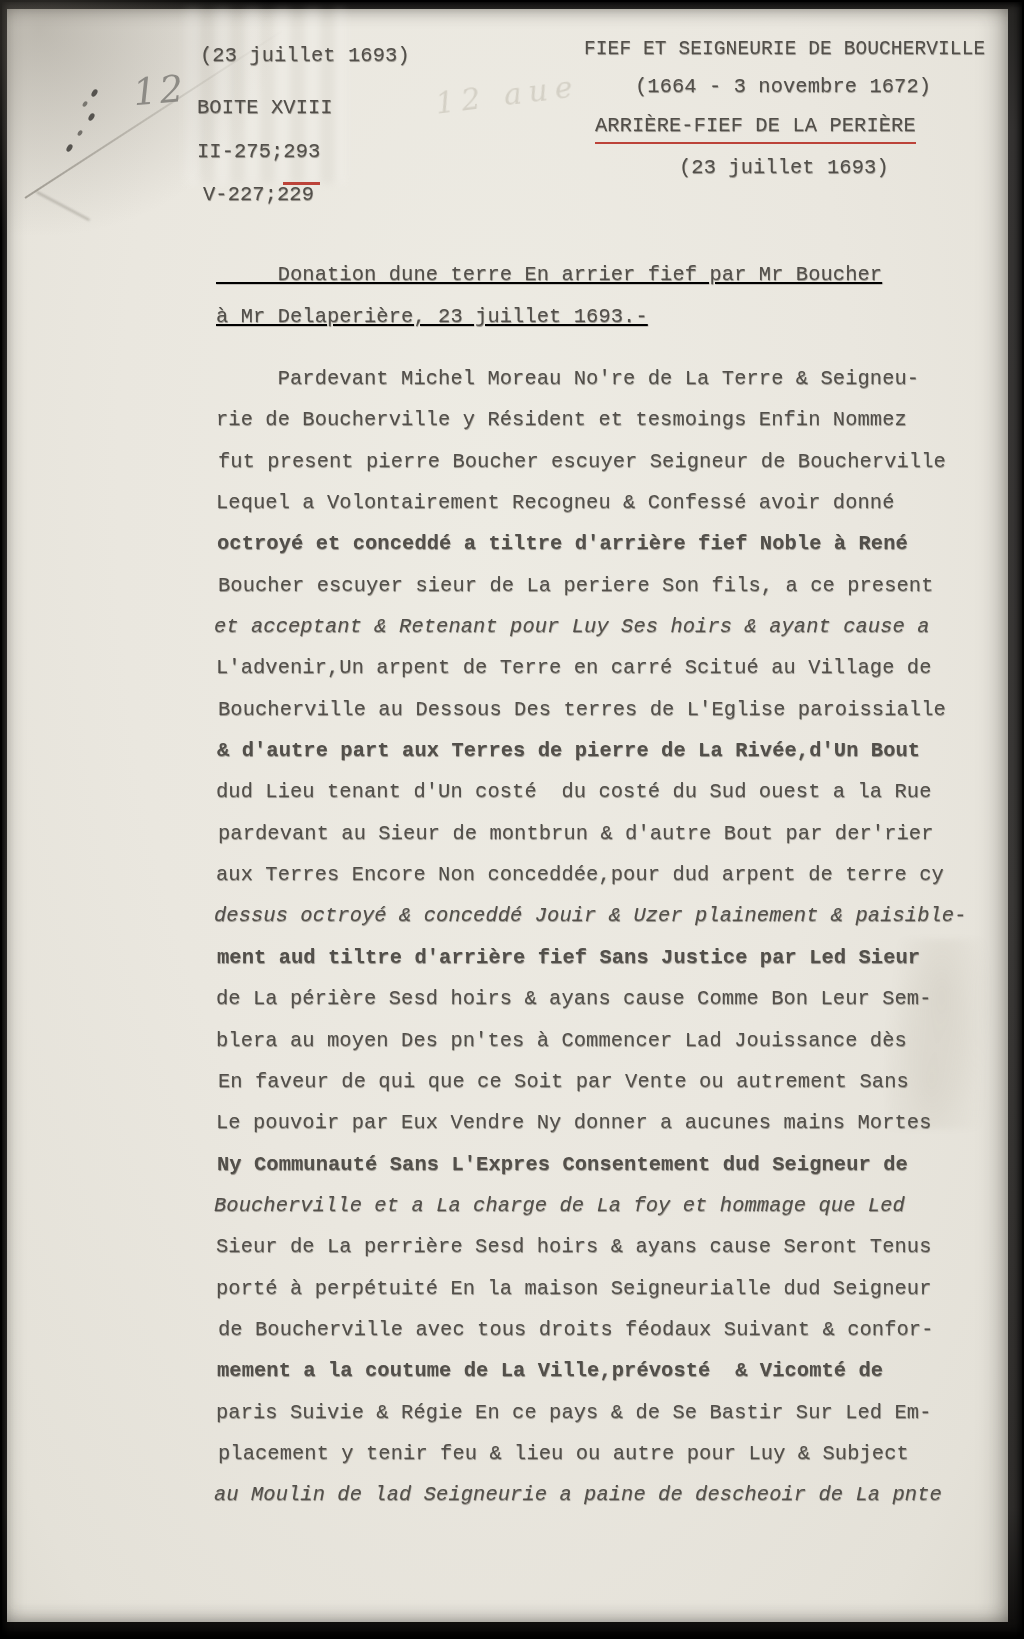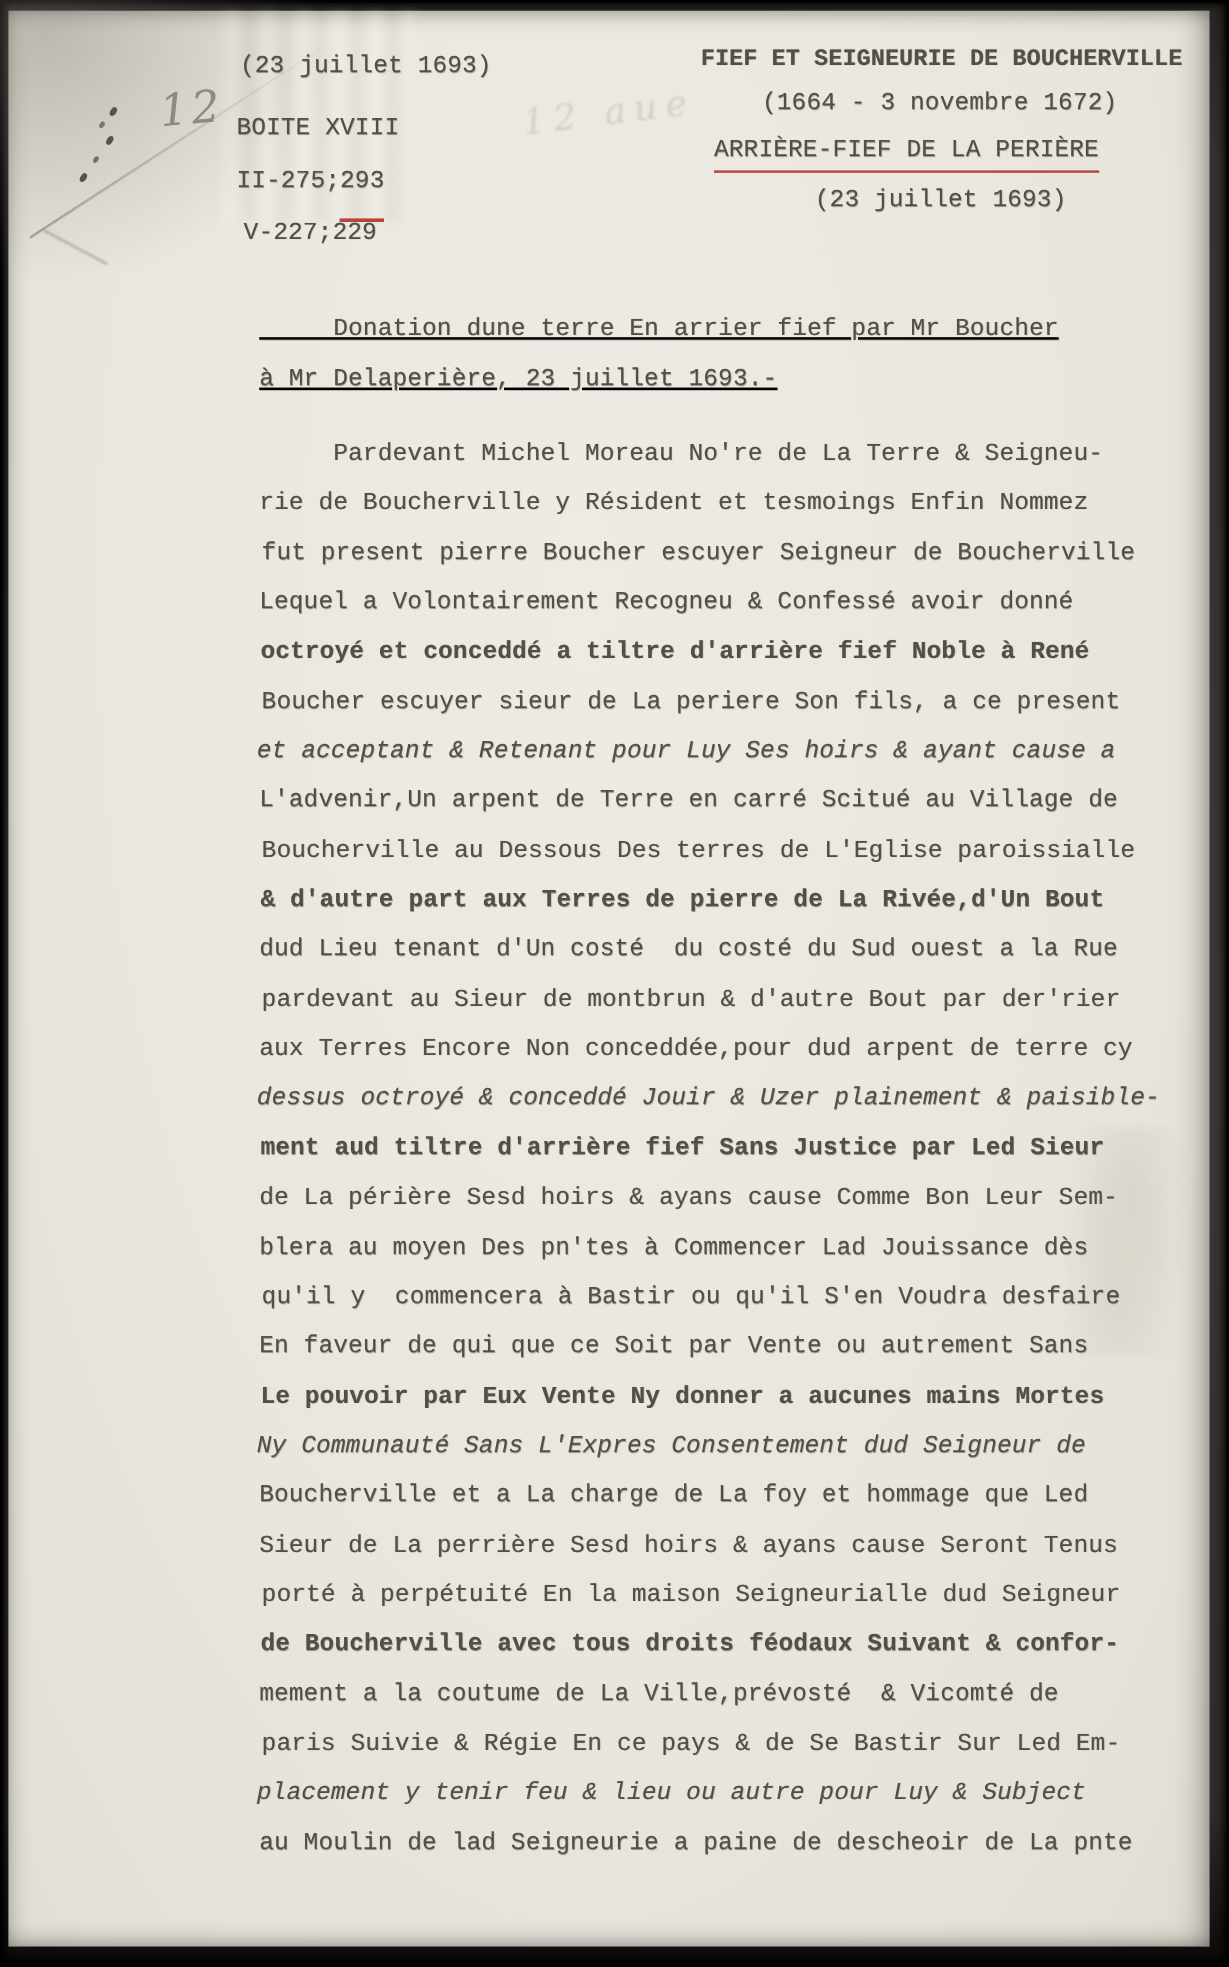--- a/index.html
+++ b/index.html
@@ -81,21 +81,21 @@
     position:absolute; left:880px; top:930px; width:110px; height:190px; opacity:.14;
     background:radial-gradient(ellipse at 50% 30%, rgba(130,120,100,.9), rgba(130,120,100,0) 65%),
                radial-gradient(ellipse at 40% 75%, rgba(130,120,100,.8), rgba(130,120,100,0) 60%);
     filter:blur(3px);
   }
   
   .hl-date  { left:193px; top:37px; }
   .hl-box   { left:190px; top:89px; }
   .hl-ref1  { left:190px; top:133px; }
   .hl-ref2  { left:196px; top:176px; }
-  .hr-title { left:577px; top:31px; font-size:19.5px;font-weight:bold; }
+  .hr-title { left:577px; top:31px; font-size:19.5px; }
   .hr-dates { left:628px; top:68px; }
   .hr-sub   { left:588px; top:107px; }
   .hr-date2 { left:672px; top:149px; }
 </style>
 </head>
 <body>
 
 <div class="stage">
   <div class="paper">
 
@@ -143,23 +143,22 @@
         <div class="tline">L'advenir,Un arpent de Terre en carré Scitué au Village de</div>
         <div class="tline">Boucherville au Dessous Des terres de L'Eglise paroissialle</div>
         <div class="tline">&amp; d'autre part aux Terres de pierre de La Rivée,d'Un Bout</div>
         <div class="tline">dud Lieu tenant d'Un costé  du costé du Sud ouest a la Rue</div>
         <div class="tline">pardevant au Sieur de montbrun &amp; d'autre Bout par der'rier</div>
         <div class="tline">aux Terres Encore Non conceddée,pour dud arpent de terre cy</div>
         <div class="tline">dessus octroyé &amp; conceddé Jouir &amp; Uzer plainement &amp; paisible-</div>
         <div class="tline">ment aud tiltre d'arrière fief Sans Justice par Led Sieur</div>
         <div class="tline">de La périère Sesd hoirs &amp; ayans cause Comme Bon Leur Sem-</div>
         <div class="tline">blera au moyen Des pn'tes à Commencer Lad Jouissance dès</div>
-        <div class="tline">qu'il y  commencera à Bastir ou qu'il S'en Voudra desfaire</div>
         <div class="tline">En faveur de qui que ce Soit par Vente ou autrement Sans</div>
-        <div class="tline">Le pouvoir par Eux Vente Ny donner a aucunes mains Mortes</div>
+        <div class="tline">Le pouvoir par Eux Vendre Ny donner a aucunes mains Mortes</div>
         <div class="tline">Ny Communauté Sans L'Expres Consentement dud Seigneur de</div>
         <div class="tline">Boucherville et a La charge de La foy et hommage que Led</div>
         <div class="tline">Sieur de La perrière Sesd hoirs &amp; ayans cause Seront Tenus</div>
         <div class="tline">porté à perpétuité En la maison Seigneurialle dud Seigneur</div>
         <div class="tline">de Boucherville avec tous droits féodaux Suivant &amp; confor-</div>
         <div class="tline">mement a la coutume de La Ville,prévosté  &amp; Vicomté de</div>
         <div class="tline">paris Suivie &amp; Régie En ce pays &amp; de Se Bastir Sur Led Em-</div>
         <div class="tline">placement y tenir feu &amp; lieu ou autre pour Luy &amp; Subject</div>
         <div class="tline">au Moulin de lad Seigneurie a paine de descheoir de La pnte</div>
       </div>

